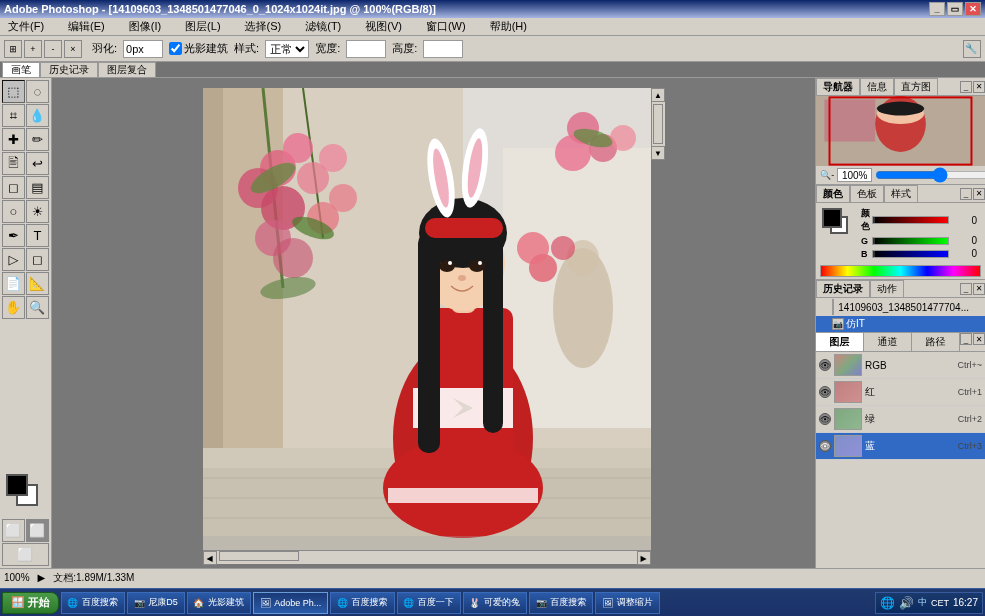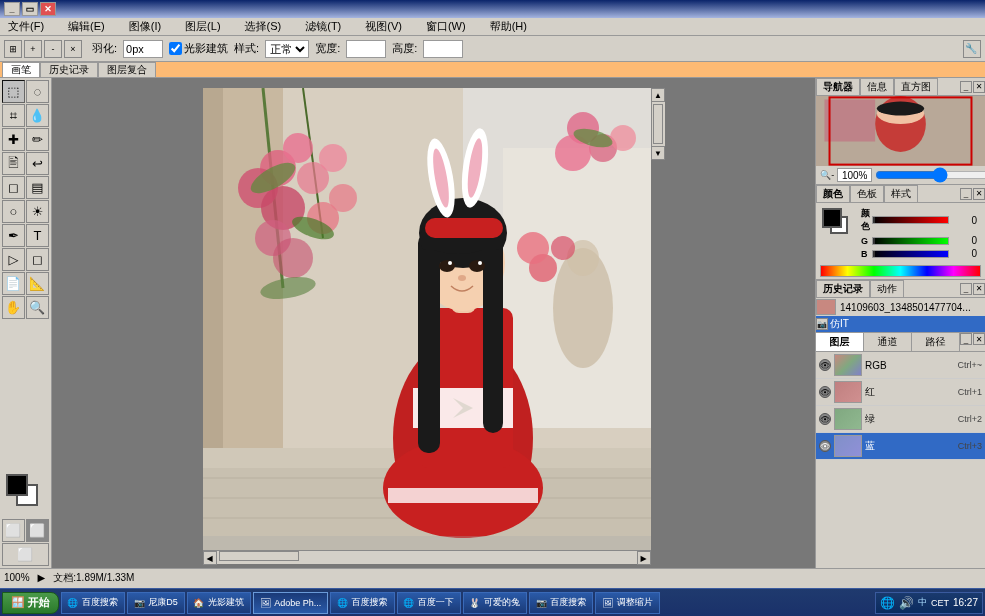--- a/index.html
+++ b/index.html
@@ -198,21 +198,21 @@
     #color-spectrum {
       width: calc(100% - 8px);
       height: 12px;
       margin: 2px 4px;
       background: linear-gradient(to right, #f00, #ff0, #0f0, #0ff, #00f, #f0f, #f00);
       border: 1px solid #999;
     }
     .history-item {
       display: flex;
       align-items: center;
-      padding: 1px 0;
+      padding: 1px 16px;
       gap: 4px;
       font-size: 10px;
       cursor: pointer;
     }
     .history-thumb { width: 20px; height: 16px; background: #888; border: 1px solid #999; }
     #layers-header-tabs {
       display: flex;
       background: #d4d0c8;
       border-bottom: 1px solid #999;
     }
@@ -411,20 +411,21 @@
       width: 80px; height: 10px;
       background: #d4d0c8;
       border: 1px solid #888;
       margin: 0 2px;
     }
   </style>
 </head>
 <body>
 
 <div id="title-bar">
+  <span>Adobe Photoshop - [14109603_1348501477046_0_1024x1024it.jpg @ 100%(RGB/8)]</span>
   <div id="title-bar-buttons">
     <div class="title-btn">_</div>
     <div class="title-btn">▭</div>
     <div class="title-btn" style="background:#e05050;color:white;">✕</div>
   </div>
 </div>
 
 <div id="menu-bar">
   <span class="menu-item">文件(F)</span>
   <span class="menu-item">编辑(E)</span>
@@ -454,21 +455,21 @@
   <select class="options-select">
     <option>正常</option>
   </select>
   <span class="options-label">宽度:</span>
   <input class="options-input" type="text" value="" style="">
   <span class="options-label">高度:</span>
   <input class="options-input" type="text" value="" style="">
   <div style="margin-left:auto;width:18px;height:18px;background:#d4d0c8;border:1px solid #888;display:flex;align-items:center;justify-content:center;font-size:10px;cursor:pointer;">🔧</div>
 </div>
 
-<div id="tab-bar" style="display:flex;align-items:flex-end;background:#fdba74;height:16px;border-bottom:1px solid #999;padding:0 2px;">
+<div id="tab-bar" style="display:flex;align-items:flex-end;background:#737373;height:16px;border-bottom:1px solid #999;padding:0 2px;">
   <div class="canvas-tab active">画笔</div>
   <div class="canvas-tab">历史记录</div>
   <div class="canvas-tab">图层复合</div>
 </div>
 
 <div class="main-content-row">
 
   <div id="left-toolbar">
 
     <div class="tool-row">

